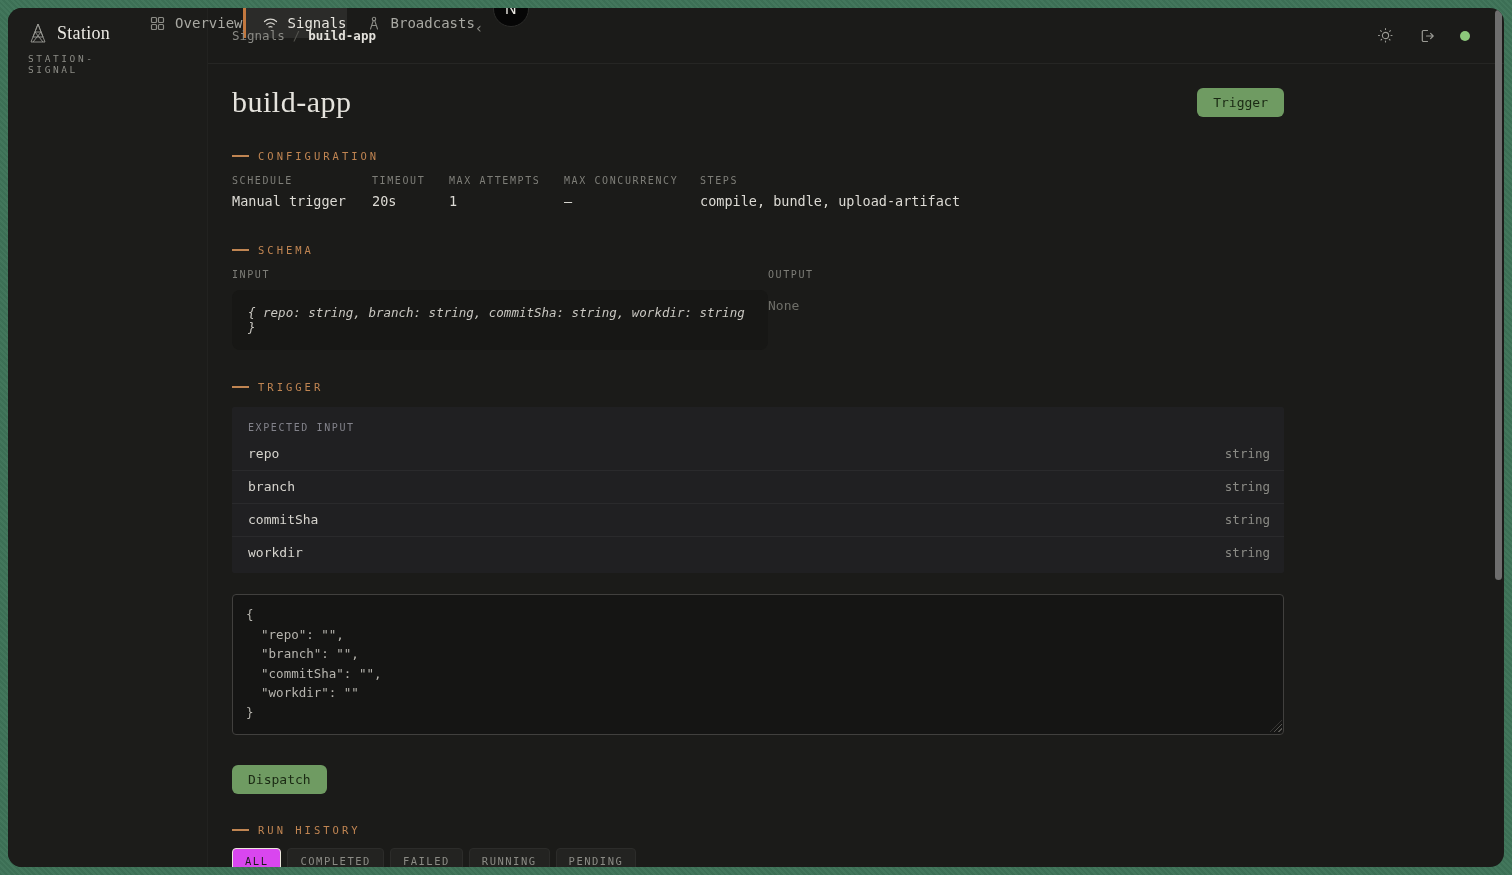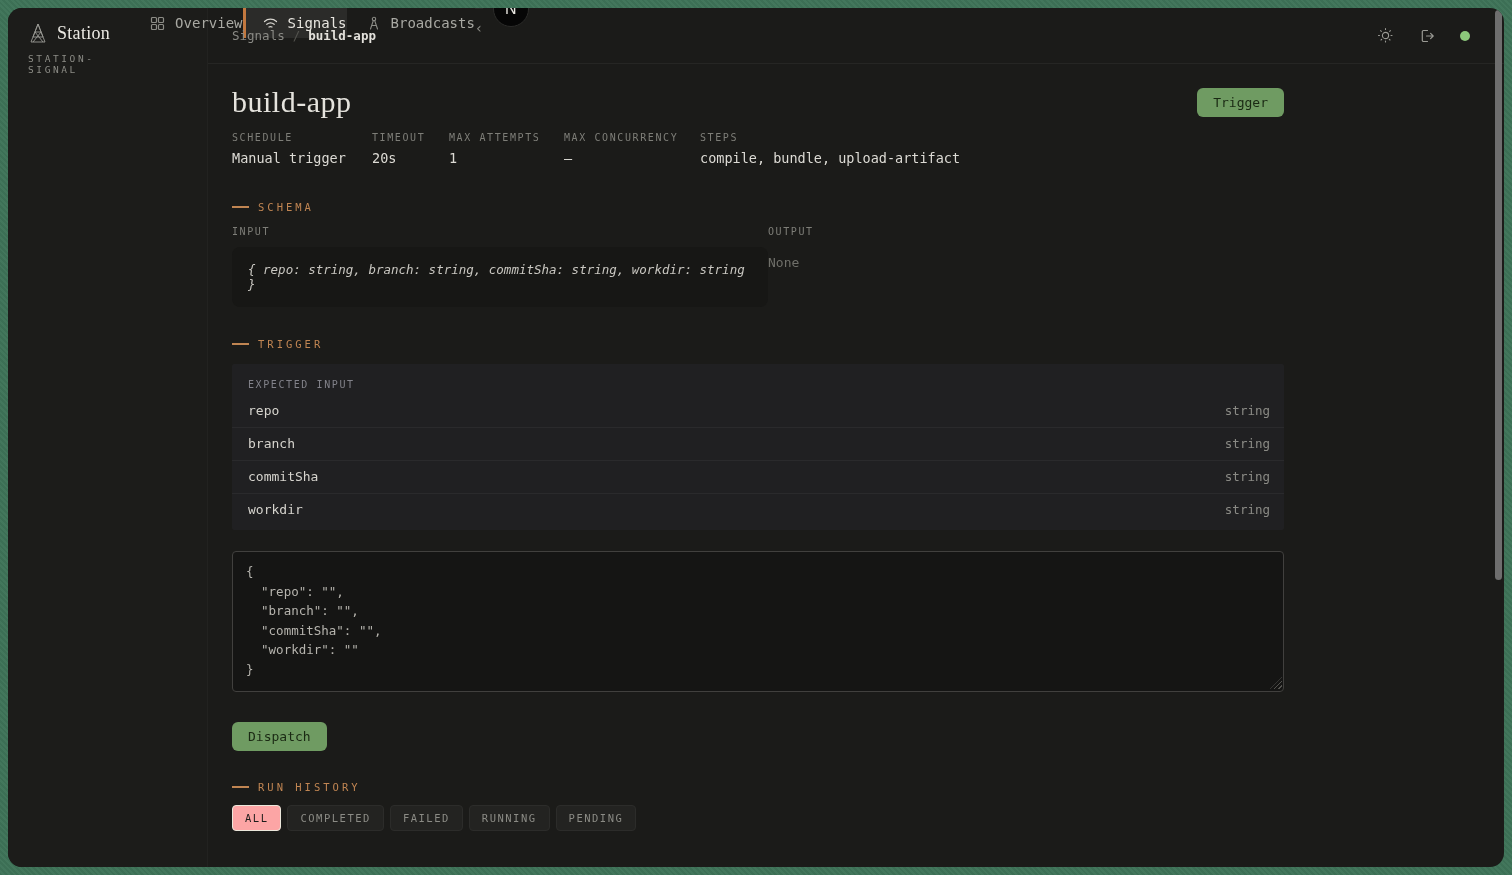--- a/index.html
+++ b/index.html
@@ -144,21 +144,21 @@
   }
   .dispatch { margin-top:30px; }
   
   .filters { margin-top:12px; display:flex; gap:6px; }
   .chip {
     font-family:"DejaVu Sans Mono", monospace;
     font-size:10.5px; letter-spacing:1.5px;
     padding:6px 12px; border-radius:4px; cursor:pointer;
     background:#232321; color:#8b8b85; border:1px solid #2c2c2a;
   }
-  .chip.active { background:#fca5a5; color:#1c1c1a; border-color:#ebe7db; }
+  .chip.active { background:#d946ef; color:#1c1c1a; border-color:#ebe7db; }
   
   .scrollbar {
     position:absolute; right:2px; top:2px;
     width:7px; height:570px; border-radius:4px;
     background:#6e6e6e;
   }
   svg { display:block; }
 </style>
 </head>
 <body>
@@ -249,20 +249,24 @@
 
     <div class="content">
       <div class="col">
 
         <div class="title-row">
           <h1 class="page-title">build-app</h1>
           <button class="btn-green">Trigger</button>
         </div>
 
         
+        <div class="sec-head" style="margin-top:31px;">
+          <span class="sec-dash"></span>
+          <span class="sec-title">CONFIGURATION</span>
+        </div>
         <div class="cfg-row">
           <div class="cfg-cell cfg-c0">
             <div class="lbl">SCHEDULE</div>
             <div class="val">Manual trigger</div>
           </div>
           <div class="cfg-cell cfg-c1">
             <div class="lbl">TIMEOUT</div>
             <div class="val">20s</div>
           </div>
           <div class="cfg-cell cfg-c2">

